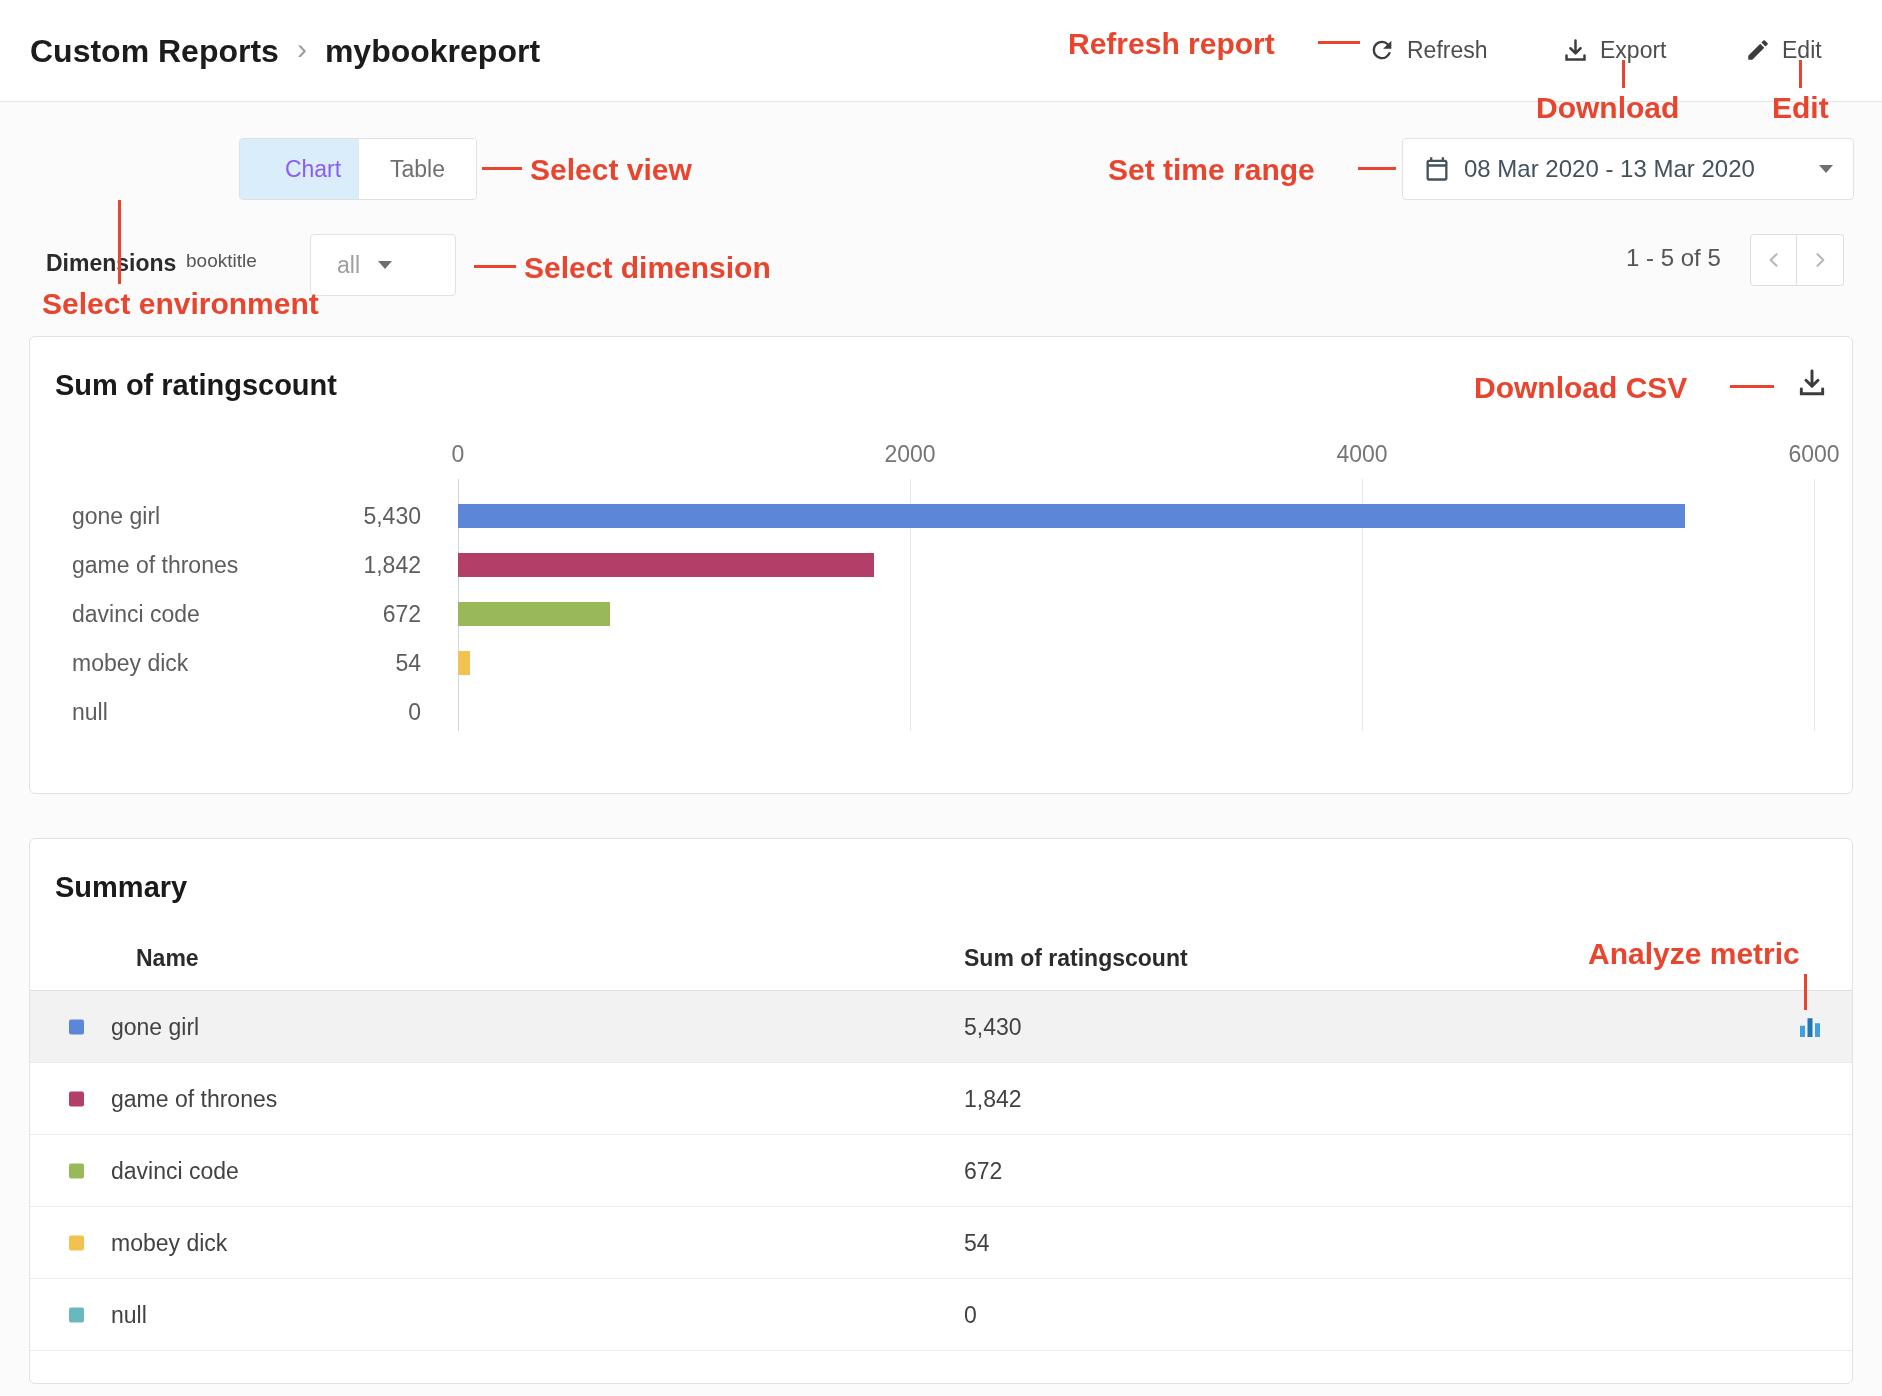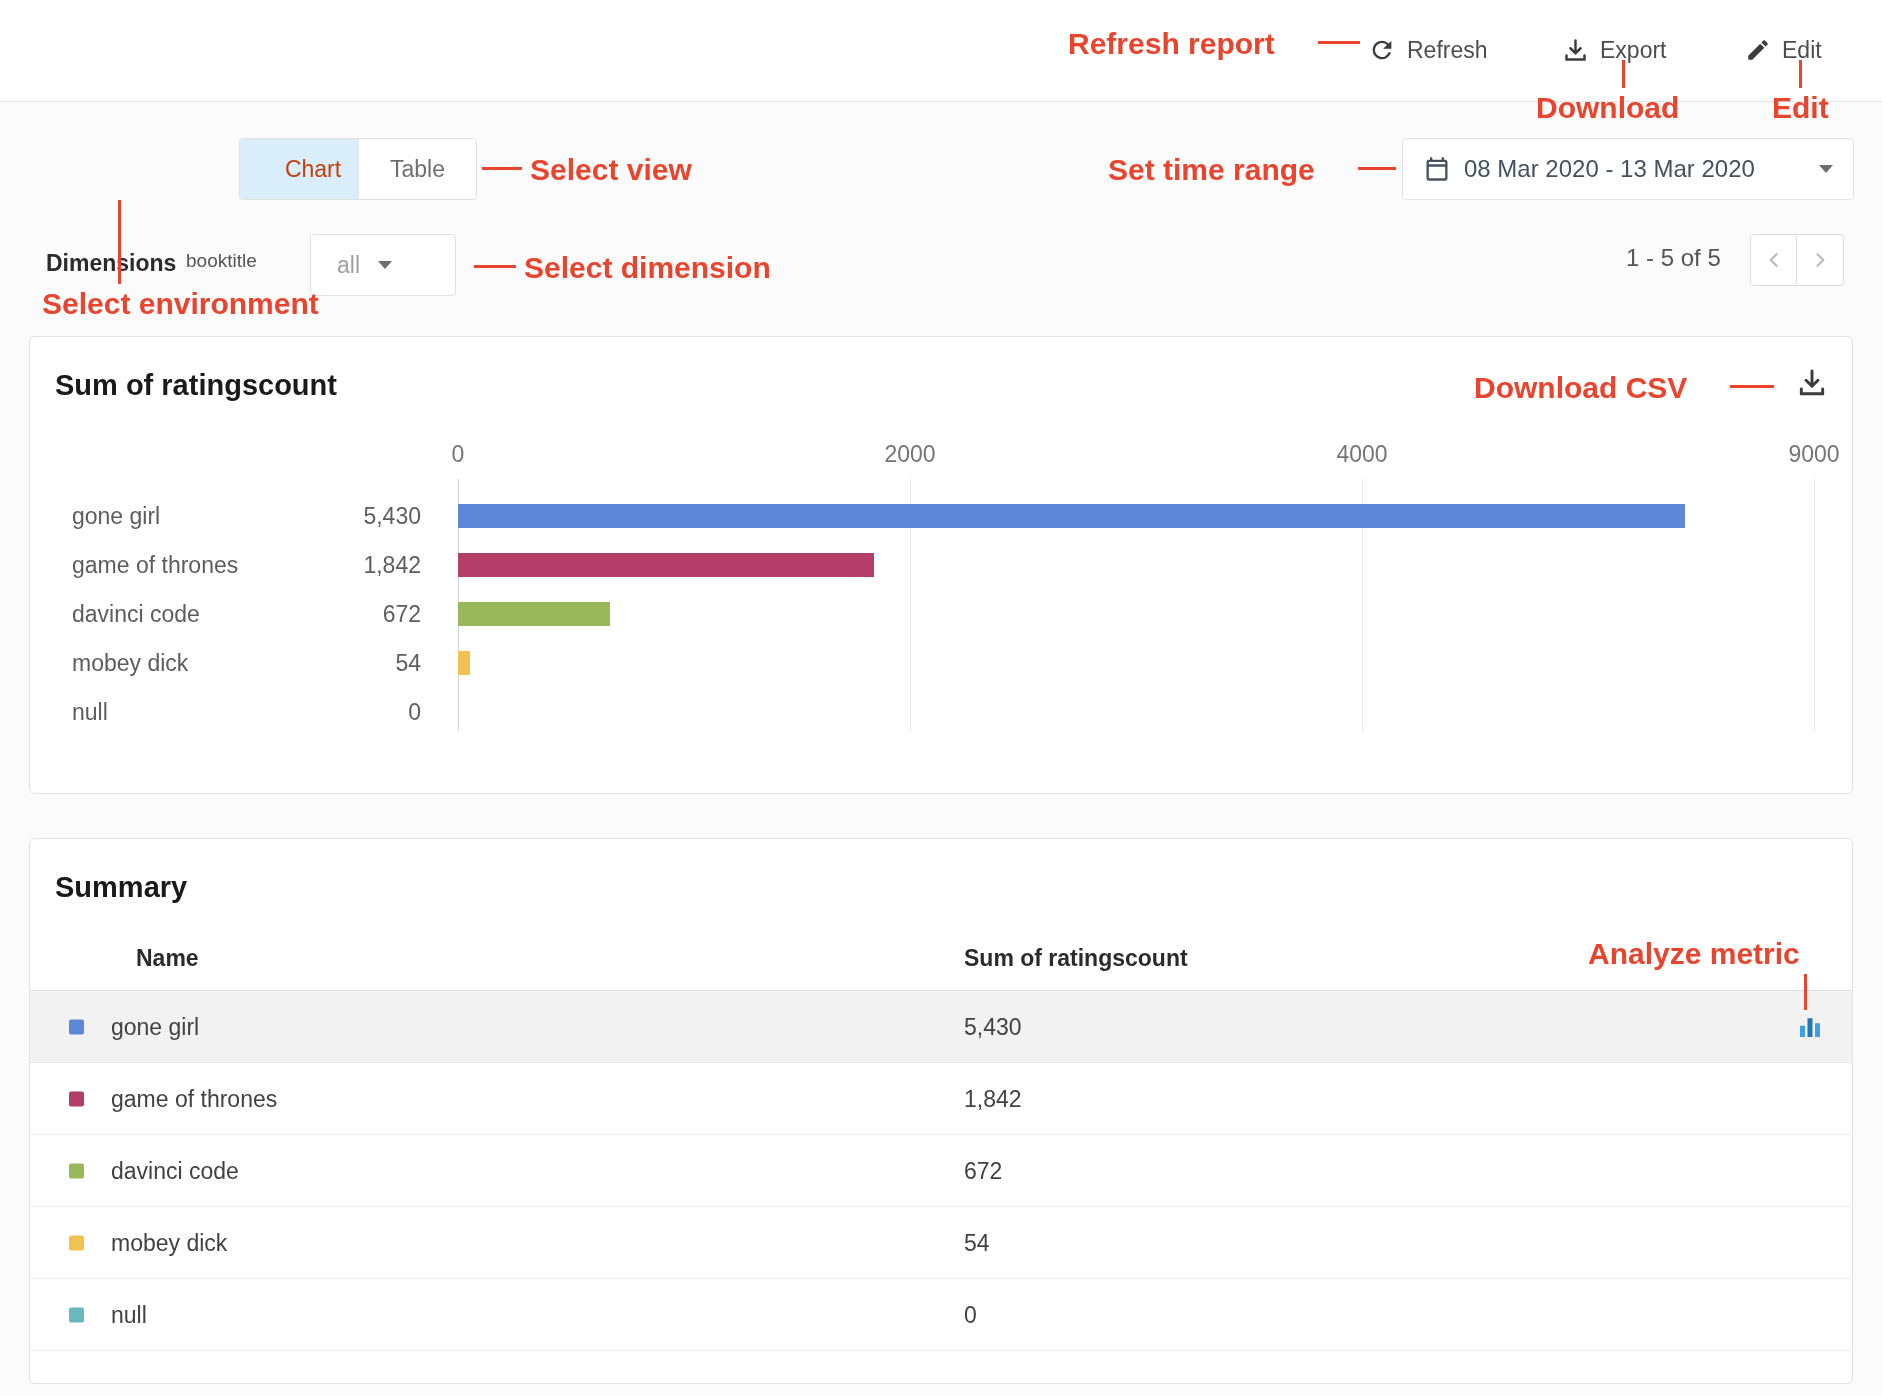--- a/index.html
+++ b/index.html
@@ -17,21 +17,21 @@
 
   
   .ctl { background:#fff; border:1px solid #e2e2e2; border-radius:4px; display:flex; align-items:center; }
   .env-btn { position:absolute; left:30px; top:138px; width:188px; height:62px; padding:0 18px; gap:13px; cursor:pointer; }
   .env-btn .lbl { font-size:23px; color:#555; }
   .caret { width:0; height:0; border-left:7px solid transparent; border-right:7px solid transparent; border-top:8px solid #6f6f6f; }
   .env-btn .caret { margin-left:auto; }
 
   .view-toggle { position:absolute; left:239px; top:138px; height:62px; border:1px solid #e0e0e0; border-radius:4px; display:flex; overflow:hidden; background:#fff; }
   .view-seg { width:118px; height:100%; display:flex; align-items:center; justify-content:center; font-size:23px; cursor:pointer; }
-  .view-seg.active { background:#d9edfb; color:#c2410c;padding-left:28px; }
+  .view-seg.active { background:#d9edfb; color:#8b5cf6;padding-left:28px; }
   .view-seg.inactive { background:#fff; color:#6f6f6f; border-left:1px solid #e6e6e6; }
 
   .date-picker { position:absolute; left:1402px; top:138px; width:452px; height:62px; padding:0 20px; gap:13px; cursor:pointer; }
   .date-picker .lbl { font-size:24px; color:#44525e; }
   .date-picker .caret { margin-left:auto; }
 
   
   .dim-label { position:absolute; left:46px; top:250px; font-size:23px; font-weight:bold; color:#2b2b2b; }
   .dim-name { position:absolute; left:186px; top:250px; font-size:19px; color:#555; }
   .dim-dd { position:absolute; left:310px; top:234px; width:146px; height:62px; padding:0 26px; gap:18px; cursor:pointer; }
@@ -80,20 +80,25 @@
   .ann-line { position:absolute; background:#e9452e; }
   .ann-line.h { height:3px; }
   .ann-line.v { width:3px; }
 </style>
 </head>
 <body>
 
 <div class="page">
 
   <header class="header">
+    <div class="breadcrumb">
+      <span class="crumb">Custom Reports</span>
+      <span class="crumb-sep">›</span>
+      <span class="crumb">mybookreport</span>
+    </div>
 
     <div class="hdr-action" style="left:1368px">
       <svg width="28" height="28" viewBox="0 0 24 24">
           <path fill="#3c3c3c" d="M17.65 6.35A7.96 7.96 0 0 0 12 4a8 8 0 1 0 7.73 10h-2.08A6 6 0 1 1 12 6c1.66 0 3.14.69 4.22 1.78L13 11h7V4l-2.35 2.35z"></path>
         </svg>
       <span>Refresh</span>
     </div>
 
     <div class="hdr-action" style="left:1562px">
       <svg width="27" height="27" viewBox="0 0 24 24">
@@ -152,21 +157,21 @@
     <div class="dl-csv">
       <svg width="32" height="32" viewBox="0 0 24 24">
           <path d="M12 3v11M7.5 10L12 14.5 16.5 10" fill="none" stroke="#3c3c3c" stroke-width="2.2" stroke-linecap="round" stroke-linejoin="round"></path>
           <path d="M4 16.5V20h16v-3.5" fill="none" stroke="#3c3c3c" stroke-width="2.2" stroke-linecap="round"></path>
         </svg>
     </div>
 
     <span class="tick" style="left:368px">0</span>
     <span class="tick" style="left:820px">2000</span>
     <span class="tick" style="left:1272px">4000</span>
-    <span class="tick" style="left:1724px">9000</span>
+    <span class="tick" style="left:1724px">6000</span>
 
     <div class="gridline axis" style="left:428px"></div>
     <div class="gridline" style="left:880px"></div>
     <div class="gridline" style="left:1332px"></div>
     <div class="gridline" style="left:1784px"></div>
 
     <div class="chart-rows">
       <div class="chart-row">
         <span class="c-label">gone girl</span>
         <span class="c-value">5,430</span>

